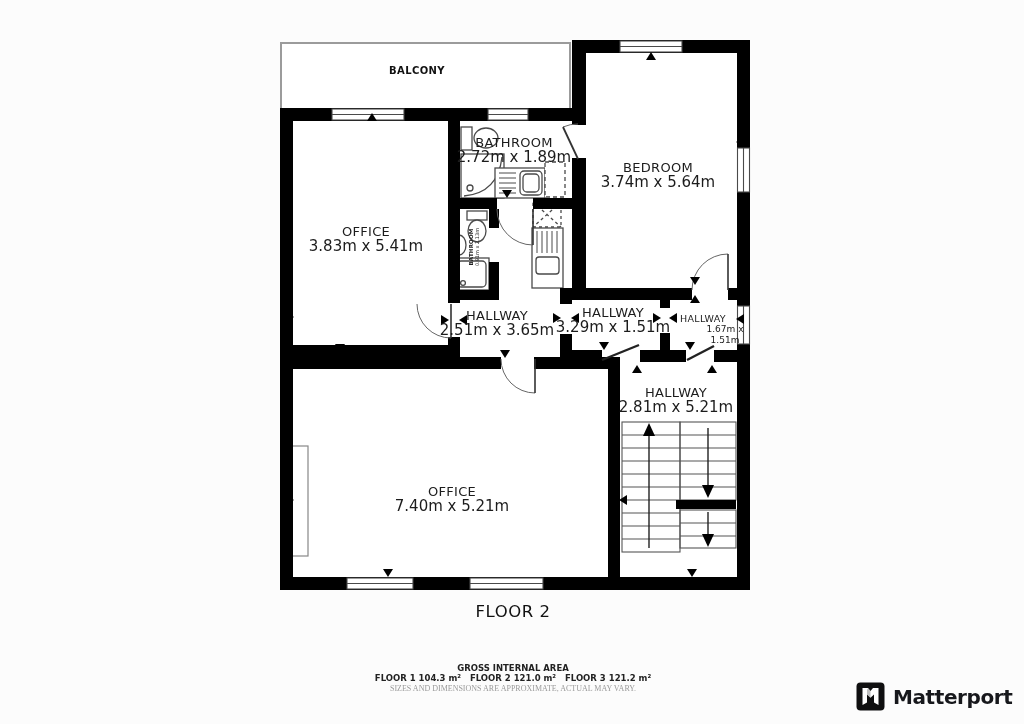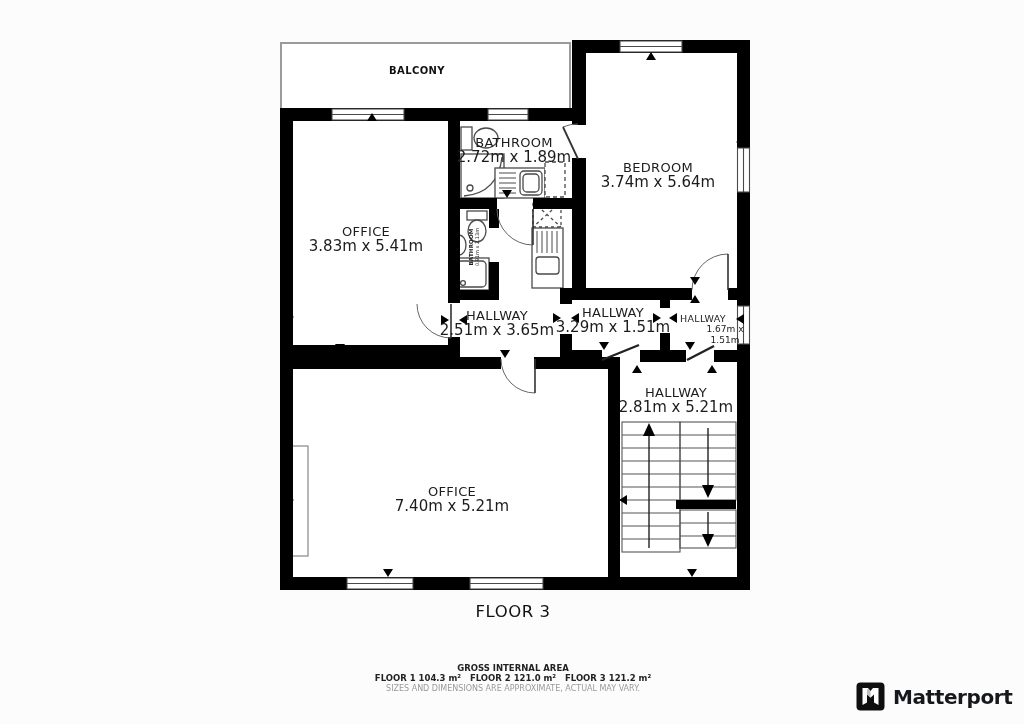--- a/index.html
+++ b/index.html
@@ -33,21 +33,21 @@
   .floor-title{
     position:absolute;transform:translate(-50%,-50%);
     font-size:16.5px;color:#111;letter-spacing:.5px;white-space:nowrap;
   }
   .summary{
     position:absolute;left:513px;top:663px;transform:translateX(-50%);
     text-align:center;color:#222;font-size:8.5px;font-weight:bold;
     line-height:10px;white-space:nowrap;
   }
   .summary .disclaimer{
-    font-weight:normal;color:#9a9a9a;font-size:8px;margin-top:1px;
+    font-weight:normal;color:#9a9a9a;font-size:8px;margin-top:1px;font-family:Liberation Serif, serif;
   }
   .brand{
     position:absolute;left:856px;top:682px;display:flex;align-items:center;
   }
   .brand .brand-text{
     font-size:20px;font-weight:bold;color:#17181c;letter-spacing:-.4px;
     margin-left:8px;
   }
 </style>
 </head>
@@ -273,21 +273,21 @@
   <div class="room-label" style="left:676px;top:400px">
     <div class="rname">HALLWAY</div>
     <div class="rdims">2.81m x 5.21m</div>
   </div>
 
   <div class="room-label" style="left:452px;top:499px">
     <div class="rname">OFFICE</div>
     <div class="rdims">7.40m x 5.21m</div>
   </div>
 
-  <div class="floor-title" style="left:513px;top:611px">FLOOR 3</div>
+  <div class="floor-title" style="left:513px;top:611px">FLOOR 2</div>
 
   <div class="summary">
     <div>GROSS INTERNAL AREA</div>
     <div>FLOOR 1 104.3 m²&nbsp;&nbsp; FLOOR 2 121.0 m²&nbsp;&nbsp; FLOOR 3 121.2 m²</div>
     <div class="disclaimer">SIZES AND DIMENSIONS ARE APPROXIMATE, ACTUAL MAY VARY.</div>
   </div>
 
   <div class="brand">
     <svg width="29" height="29" viewBox="0 0 29 29">
       <rect x="0.5" y="0.5" width="28" height="28" rx="4" fill="#0f0f10"></rect>

